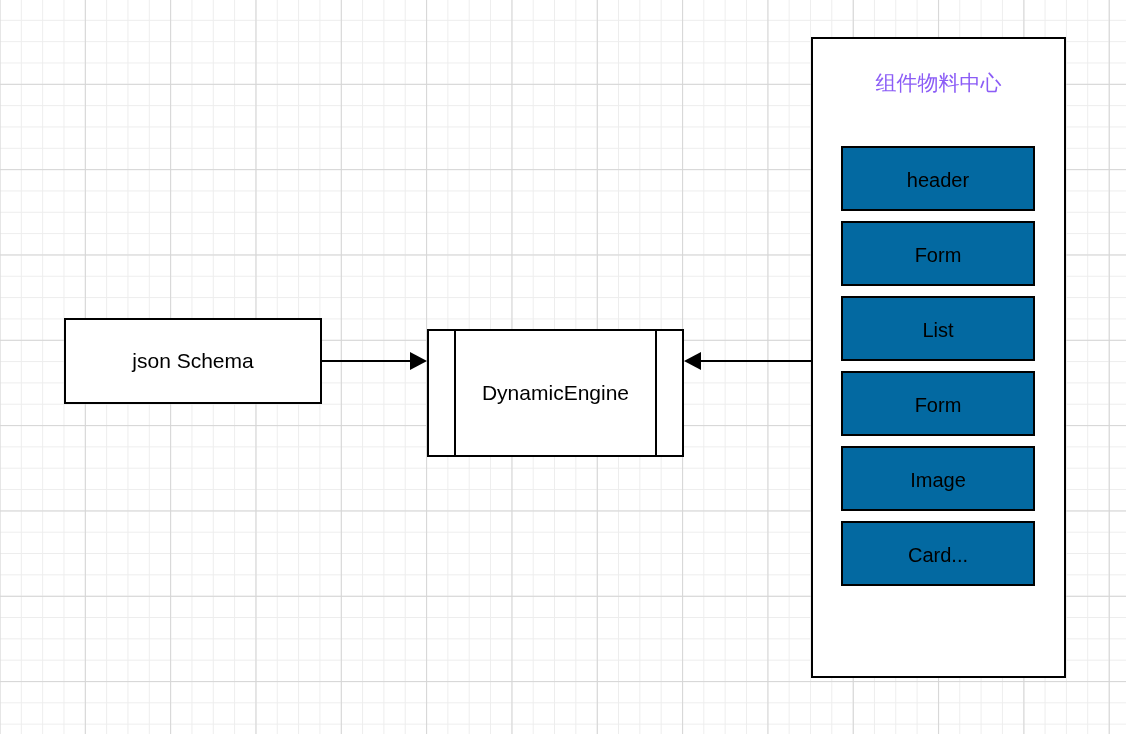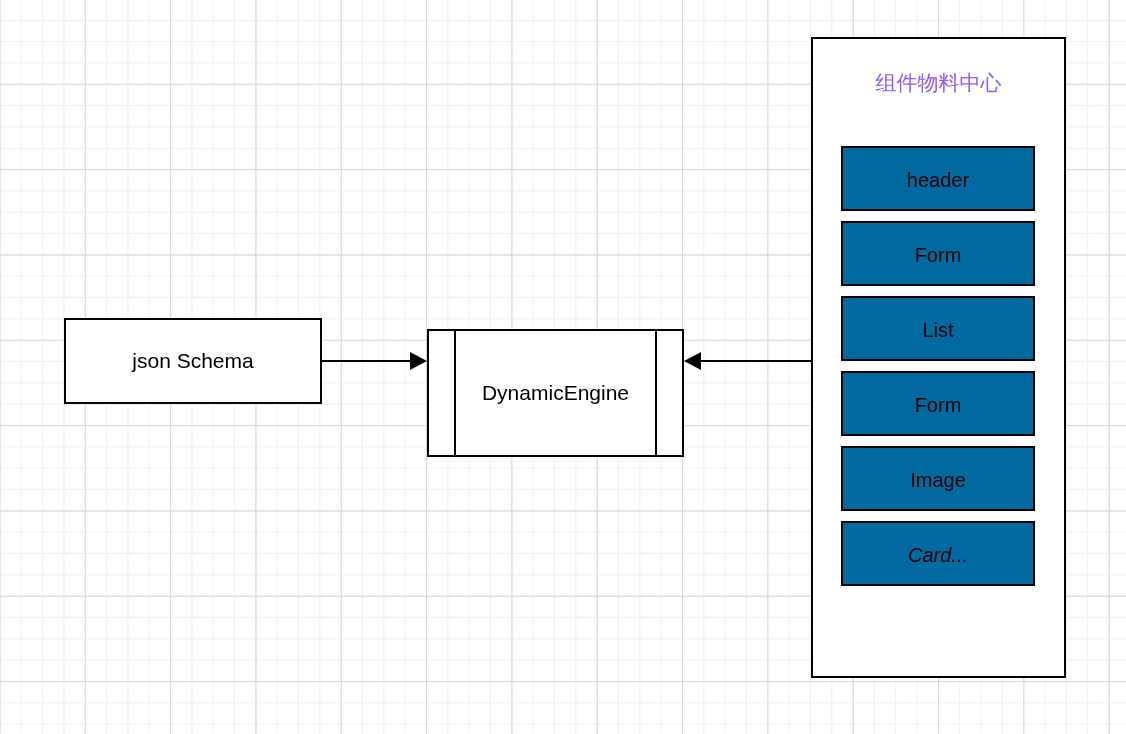--- a/index.html
+++ b/index.html
@@ -109,21 +109,21 @@
     box-sizing: border-box;
     width: 194px;
     height: 65px;
     background: #0369a1;
     border: 2px solid #000000;
     margin-bottom: 10px;
     display: flex;
     align-items: center;
     justify-content: center;
   }
-  .panel-item:last-child { margin-bottom: 0; font-style: italic; }
+  .panel-item:last-child { margin-bottom: 0; }
   .panel-item-label {
     font-size: 20px;
     color: #000000;
     white-space: nowrap;
     position: relative;
     top: 2px;
   }
 
   
   .edge {

